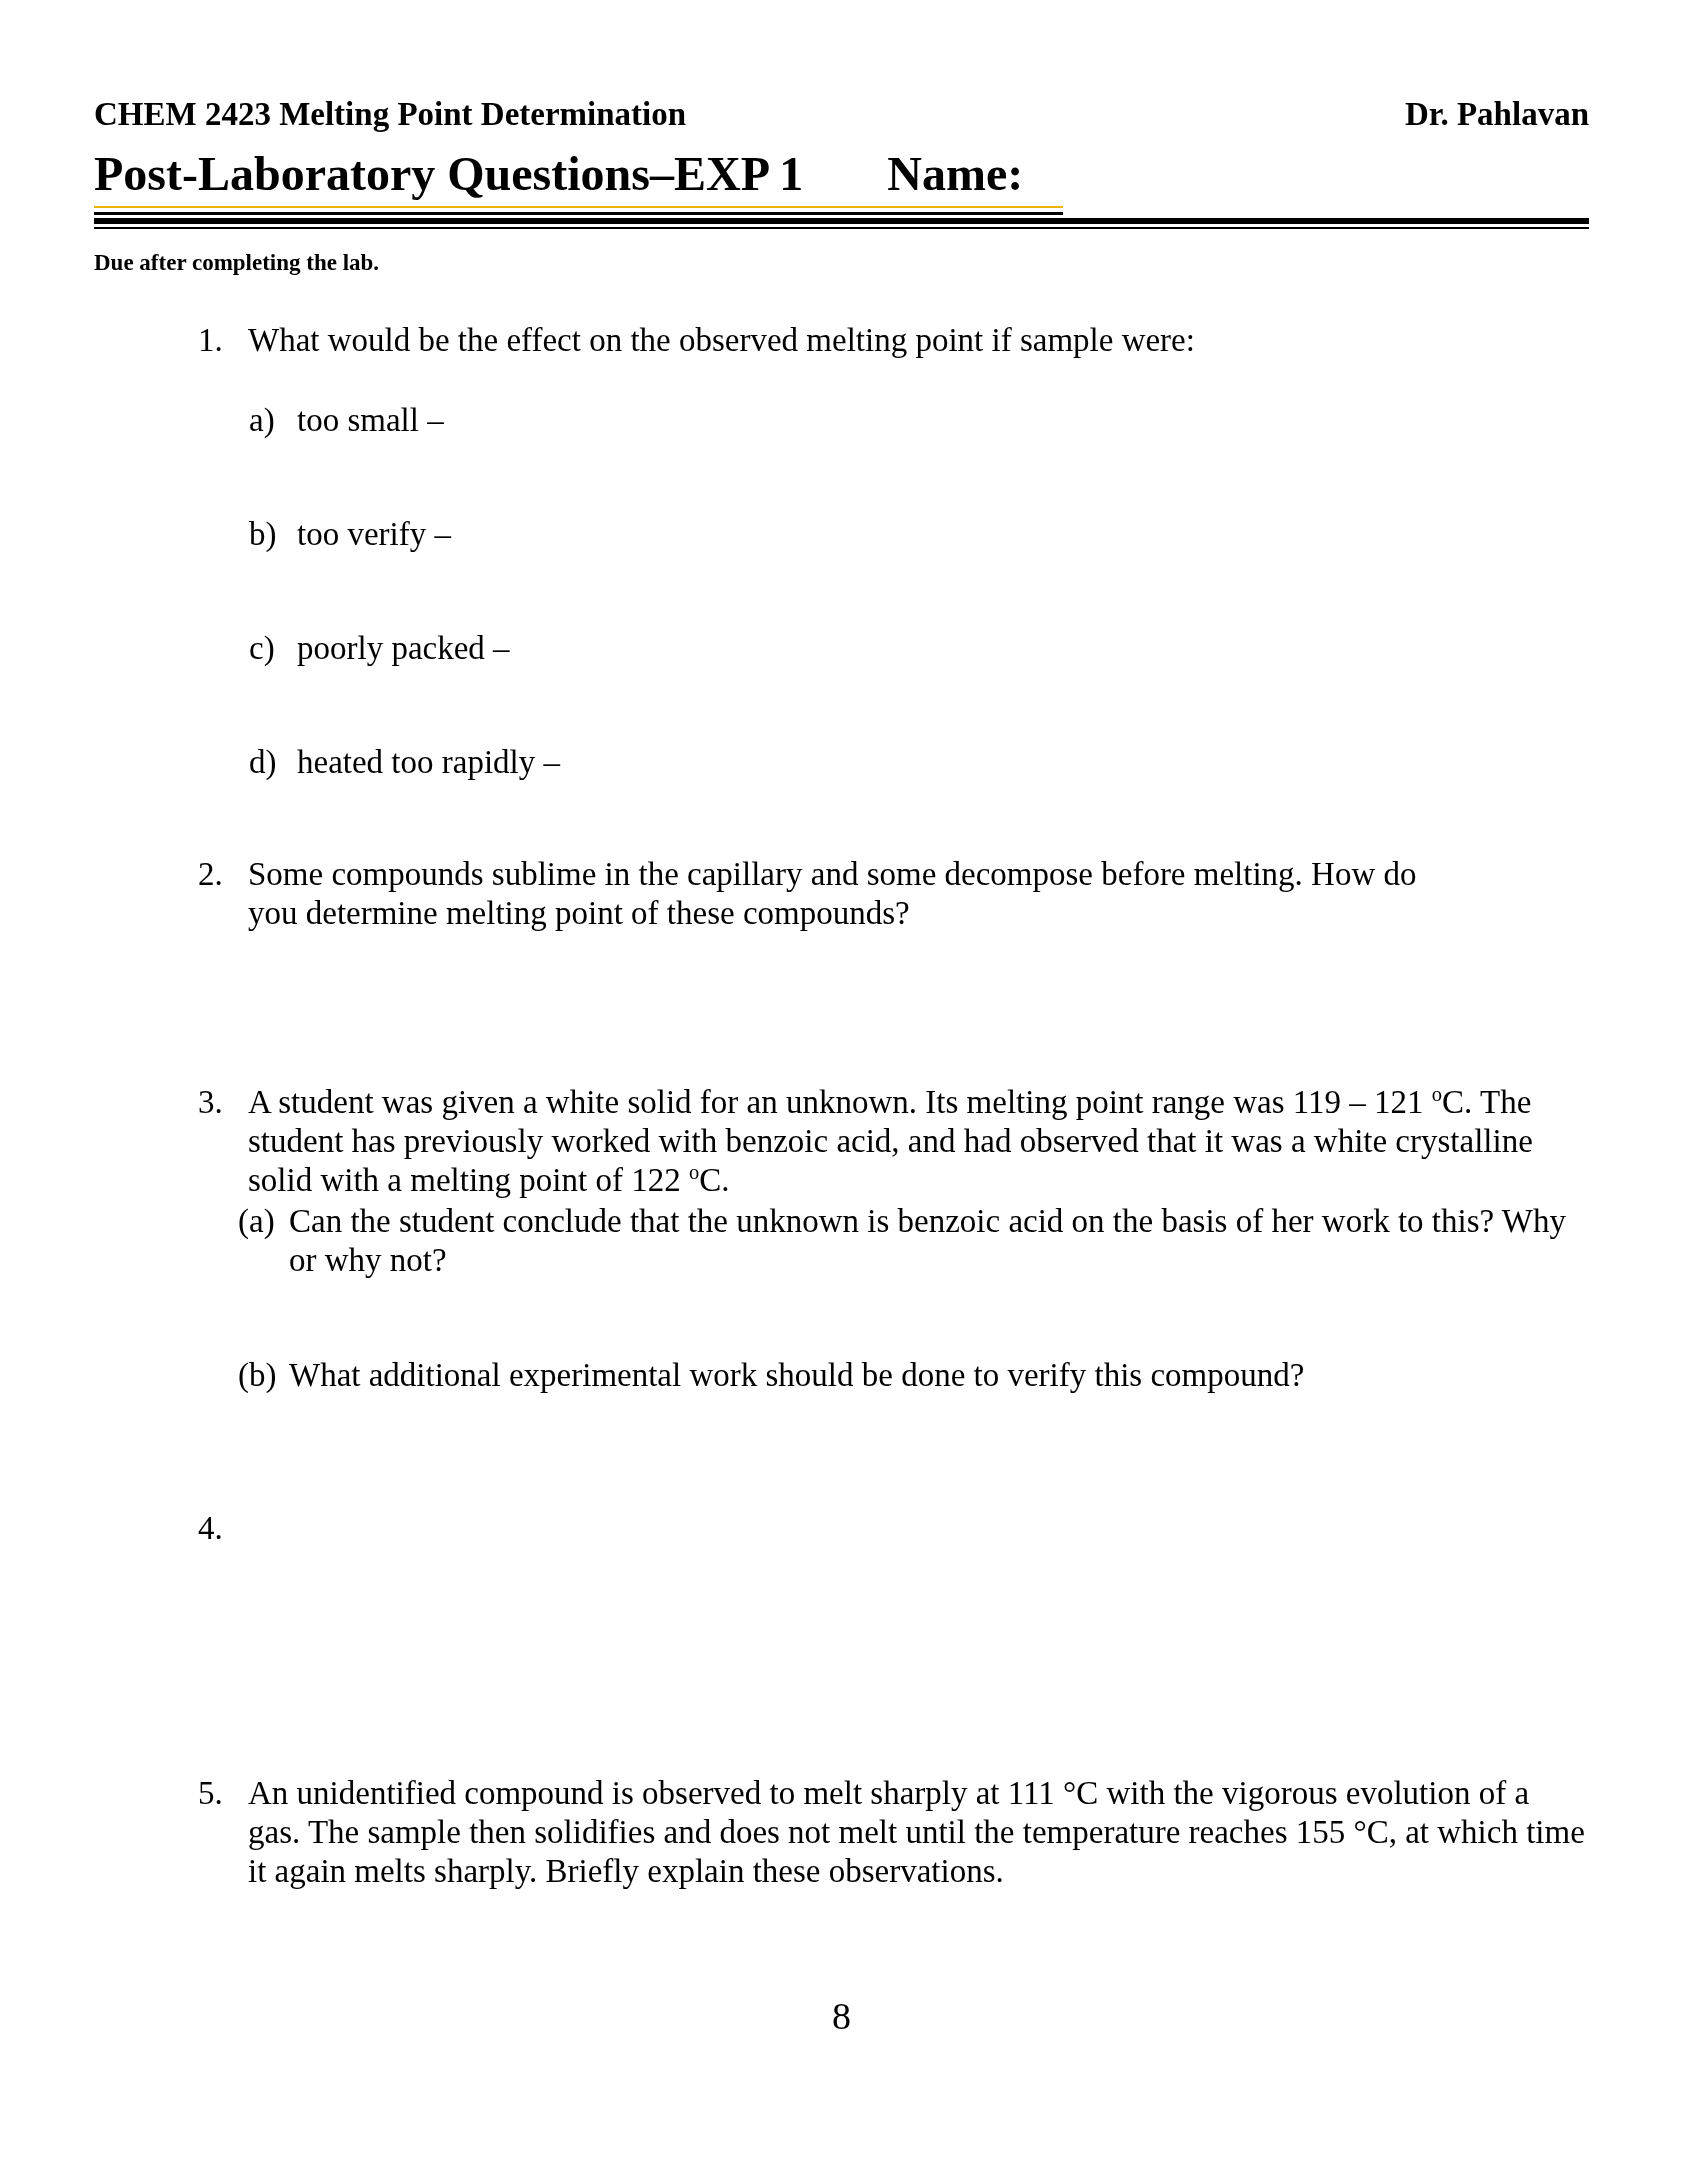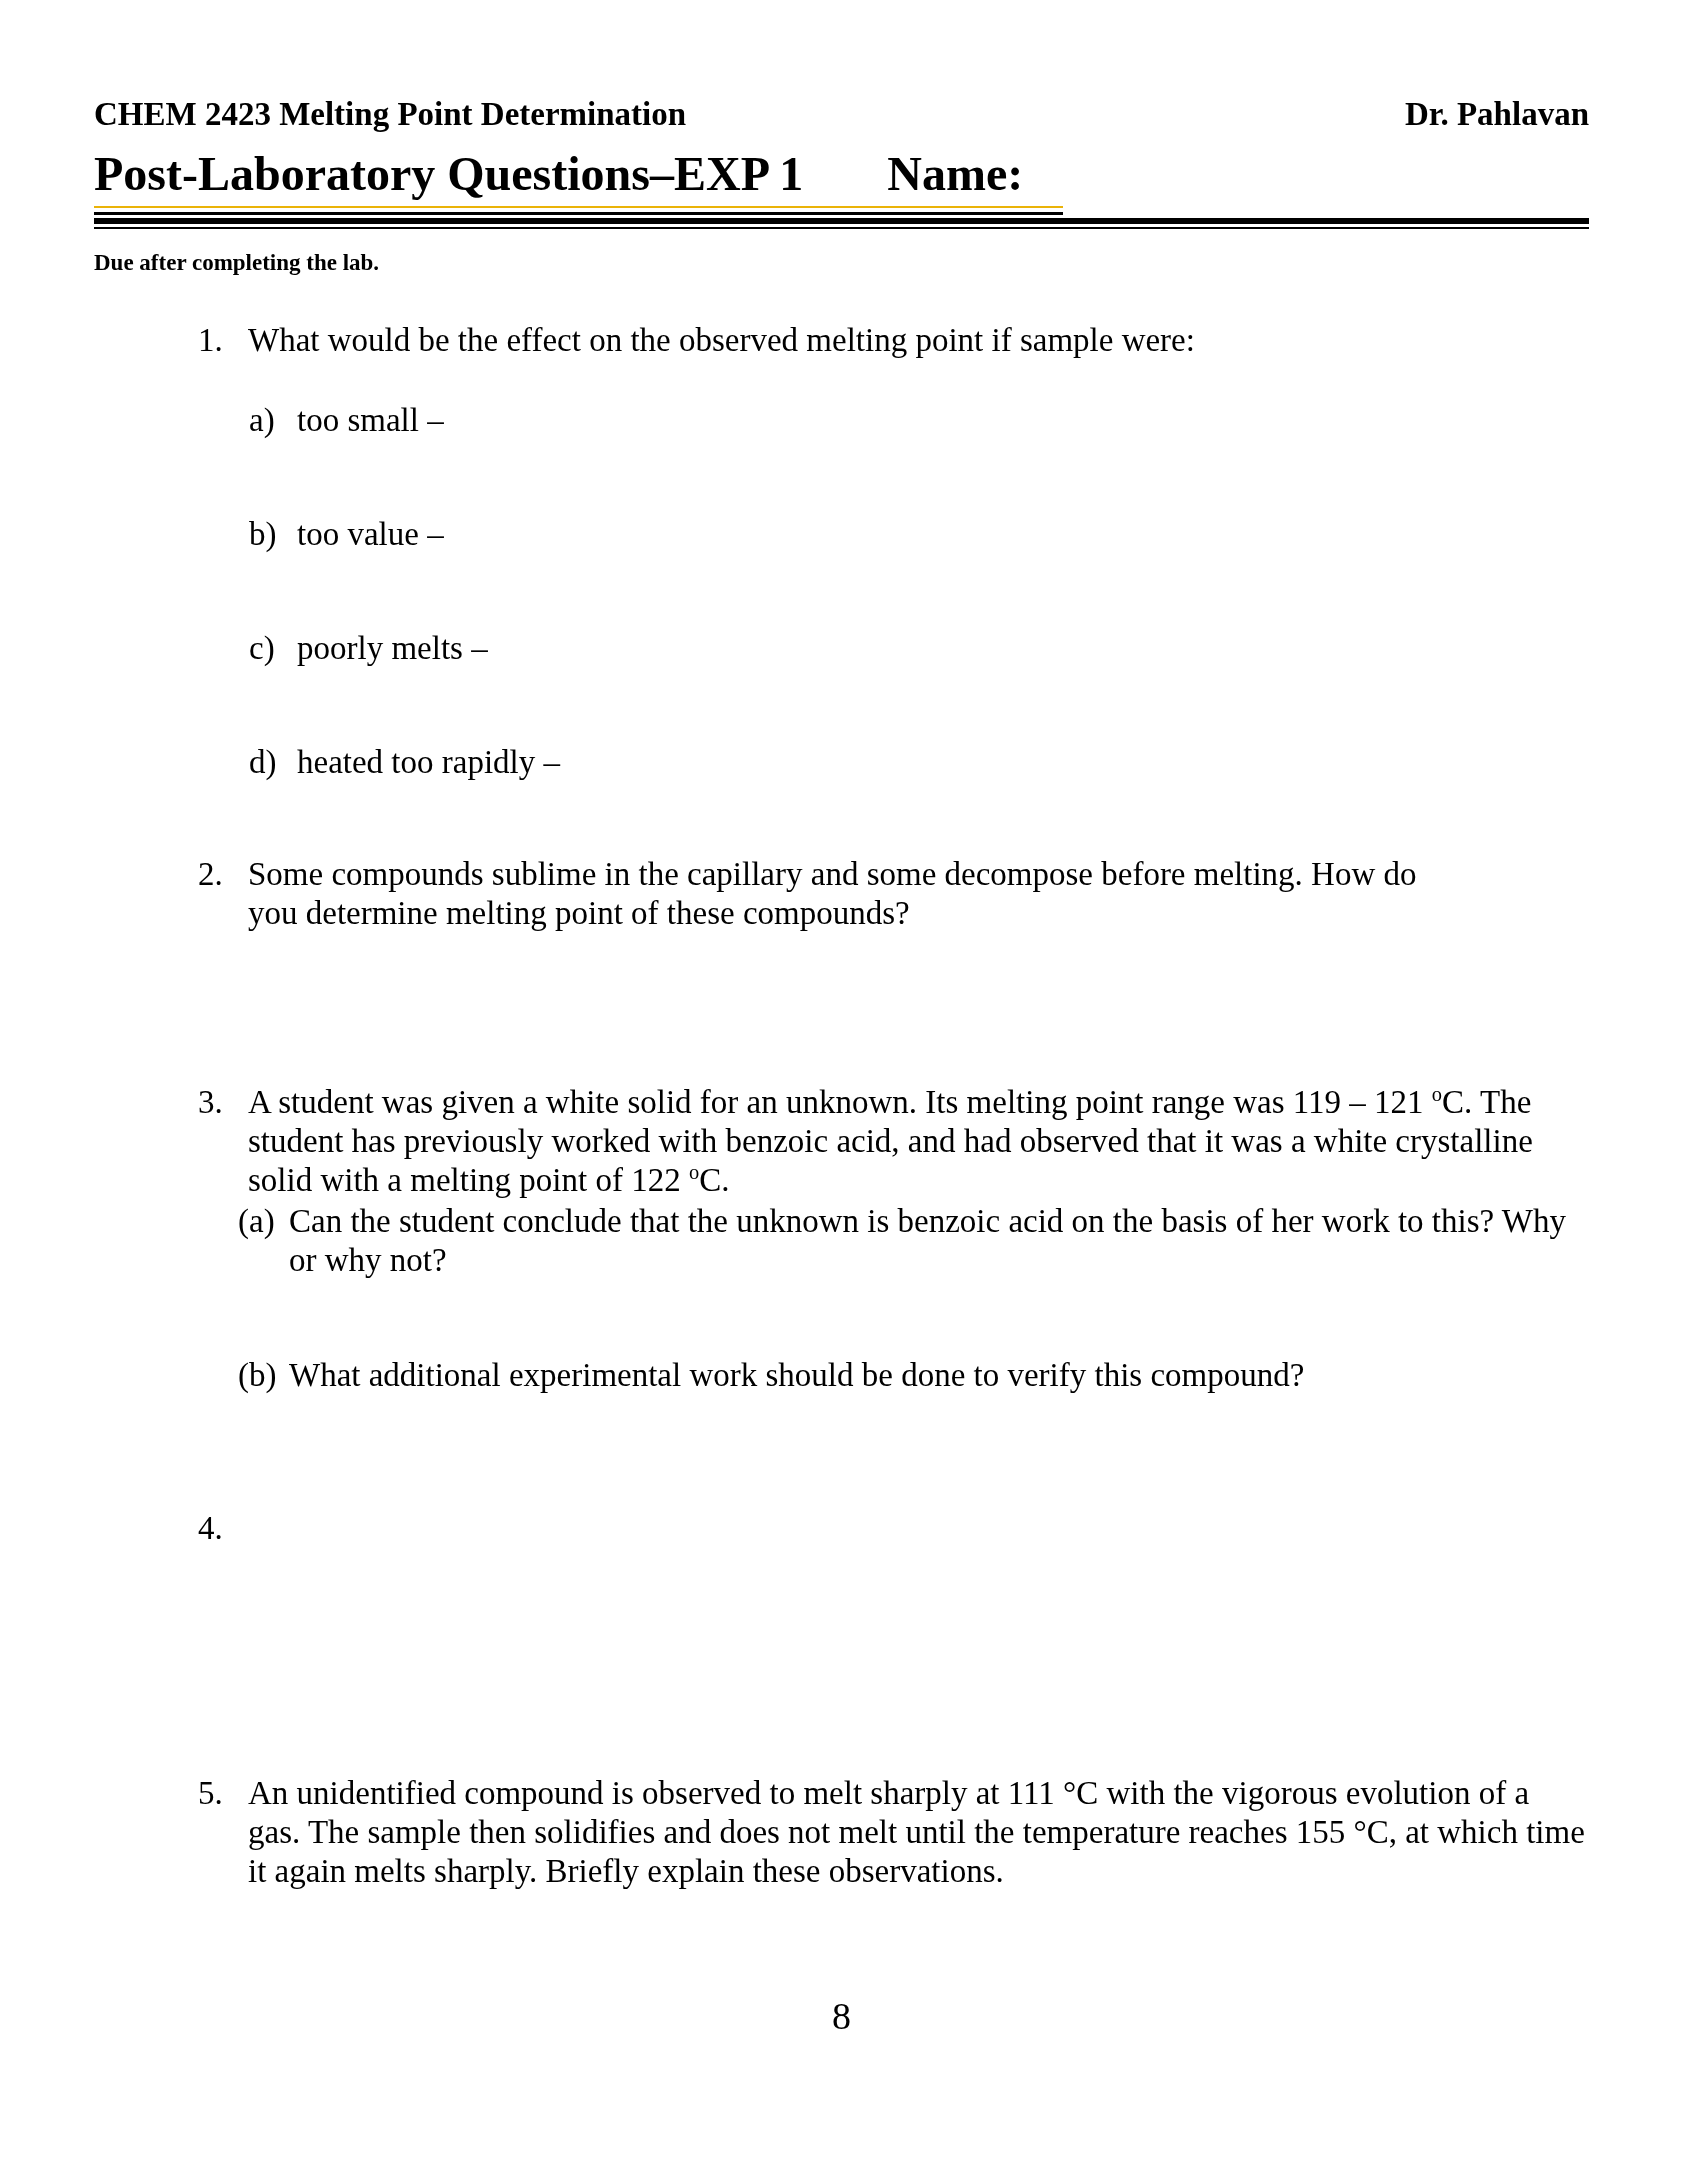--- a/index.html
+++ b/index.html
@@ -142,25 +142,25 @@
   <div class="q mt-q1">
     <span class="q-num">1.</span>
     <span class="q-text">What would be the effect on the observed melting point if sample were:</span>
   </div>
   <div class="sub mt-sa">
     <span class="sub-num">a)</span>
     <span>too small –</span>
   </div>
   <div class="sub mt-sub">
     <span class="sub-num">b)</span>
-    <span>too value –</span>
+    <span>too verify –</span>
   </div>
   <div class="sub mt-sub">
     <span class="sub-num">c)</span>
-    <span>poorly melts –</span>
+    <span>poorly packed –</span>
   </div>
   <div class="sub mt-sub">
     <span class="sub-num">d)</span>
     <span>heated too rapidly –</span>
   </div>
 
   <div class="q mt-q2">
     <span class="q-num">2.</span>
     <span class="q-text w-q2">Some compounds sublime in the capillary and some decompose before melting. How do you determine melting point of these compounds?</span>
   </div>

